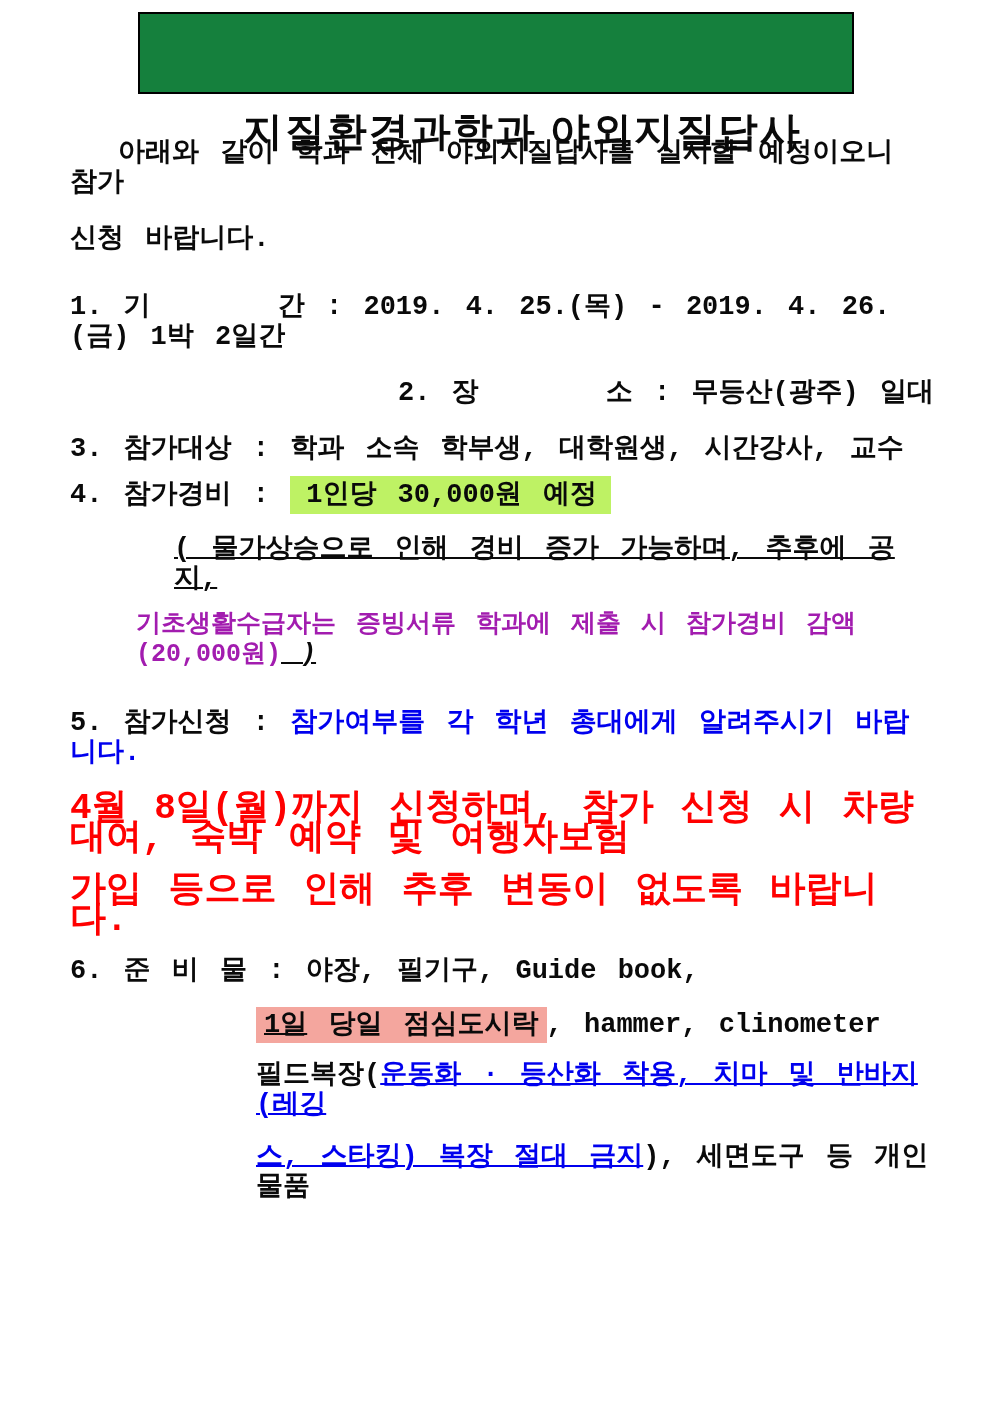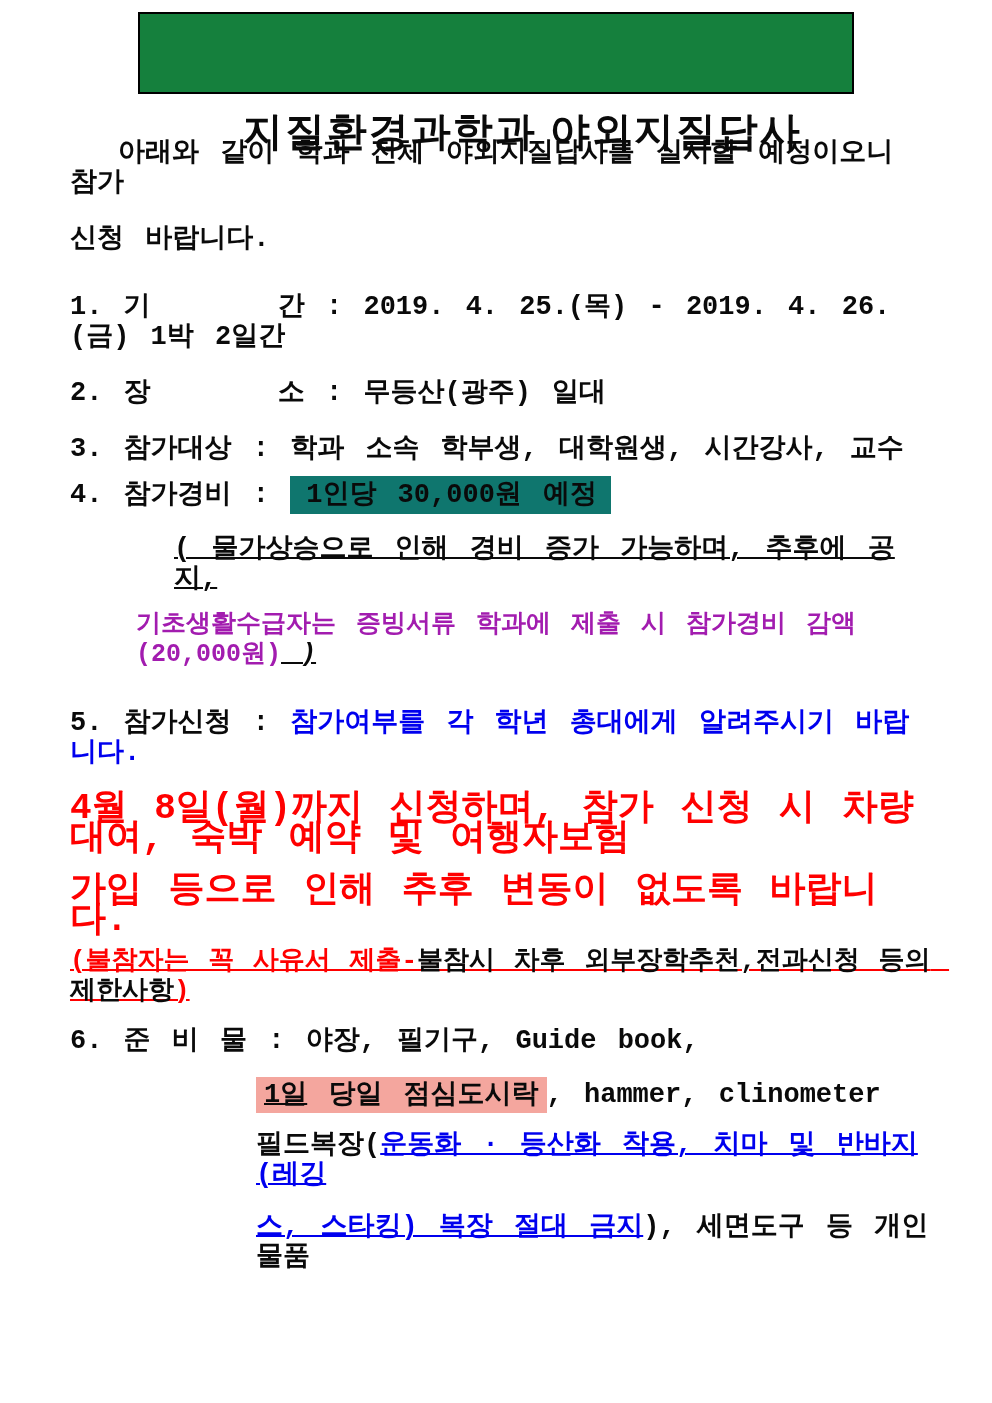--- a/index.html
+++ b/index.html
@@ -34,26 +34,26 @@
     text-align:center;
     line-height:78px;
     font-size:40px;
     letter-spacing:2px;
     font-family:"Liberation Sans",sans-serif;
   }
   p{margin:0;line-height:30px;font-size:27px;word-spacing:5px;}
   .intro1{margin-top:44px;text-indent:48px;}
   .intro2{margin-top:26px;}
   .item1{margin-top:38px;}
-  .item2{margin-top:26px;}
+  .item2{margin-top:26px;text-align:right;}
   .item3{margin-top:26px;}
   .item4{margin-top:16px;}
   .item5{margin-top:38px;}
   .item6{margin-top:20px;}
-  .hl-pink{background:#0f766e;padding:4px 14px 4px 16px;}
+  .hl-pink{background:#bef264;padding:4px 14px 4px 16px;}
   .note1{margin-top:24px;margin-left:104px;text-decoration:underline;text-decoration-thickness:2px;}
   .note2{margin-top:16px;margin-left:66px;font-size:25px;}
   .orange{color:#a21caf;}
   .ital-close{font-style:italic;text-decoration:underline;text-decoration-thickness:2px;}
   .blue{color:#0000EE;}
   .red{color:#FF0000;}
   .red-ul{margin-top:26px;color:#FF0000;font-size:36px;text-decoration-thickness:2px;}
   .red-ul2{margin-top:22px;}
   .mixed{margin-top:10px;font-size:26px;word-spacing:3px;}
   .mixed-wrap{text-decoration:underline;text-decoration-thickness:2px;text-decoration-color:#FF0000;}
@@ -87,21 +87,20 @@
   <p class="item4"><span>4. 참가경비 : </span><span class="hl-pink">1인당 30,000원 예정</span></p>
 
   <p class="note1">( 물가상승으로 인해 경비 증가 가능하며, 추후에 공지,</p>
   <p class="note2"><span class="orange">기초생활수급자는 증빙서류 학과에 제출 시 참가경비 감액(20,000원)</span><span class="ital-close"> )</span></p>
 
   <p class="item5"><span>5. 참가신청 : </span><span class="blue">참가여부를 각 학년 총대에게 알려주시기 바랍니다.</span></p>
 
   <p class="red-ul">4월 8일(월)까지 신청하며, 참가 신청 시 차량대여, 숙박 예약 및 여행자보험</p>
   <p class="red-ul red-ul2">가입 등으로 인해 추후 변동이 없도록 바랍니다. </p>
 
-  <p class="mixed"><span class="mixed-wrap"><span class="red">(불참자는 꼭 사유서 제출-</span><span>불참시 차후 외부장학추천,전과신청 등의 제한사항</span><span class="red">)</span></span></p>
 
   <p class="item6"><span>6. 준 비 물 : </span><span>야장, 필기구, Guide book,</span></p>
 
   <p class="sub sup2"><span class="hl-salmon"><span class="ul">1일</span><span> 당일 점심도시락</span></span><span>, hammer, clinometer</span></p>
 
   <p class="sub sup3"><span>필드복장(</span><span class="blue-ul">운동화 · 등산화 착용, 치마 및 반바지(레깅</span></p>
 
   <p class="sub sup4"><span class="blue-ul">스, 스타킹) 복장 절대 금지</span><span>), 세면도구 등 개인물품</span></p>
 
 </div>

